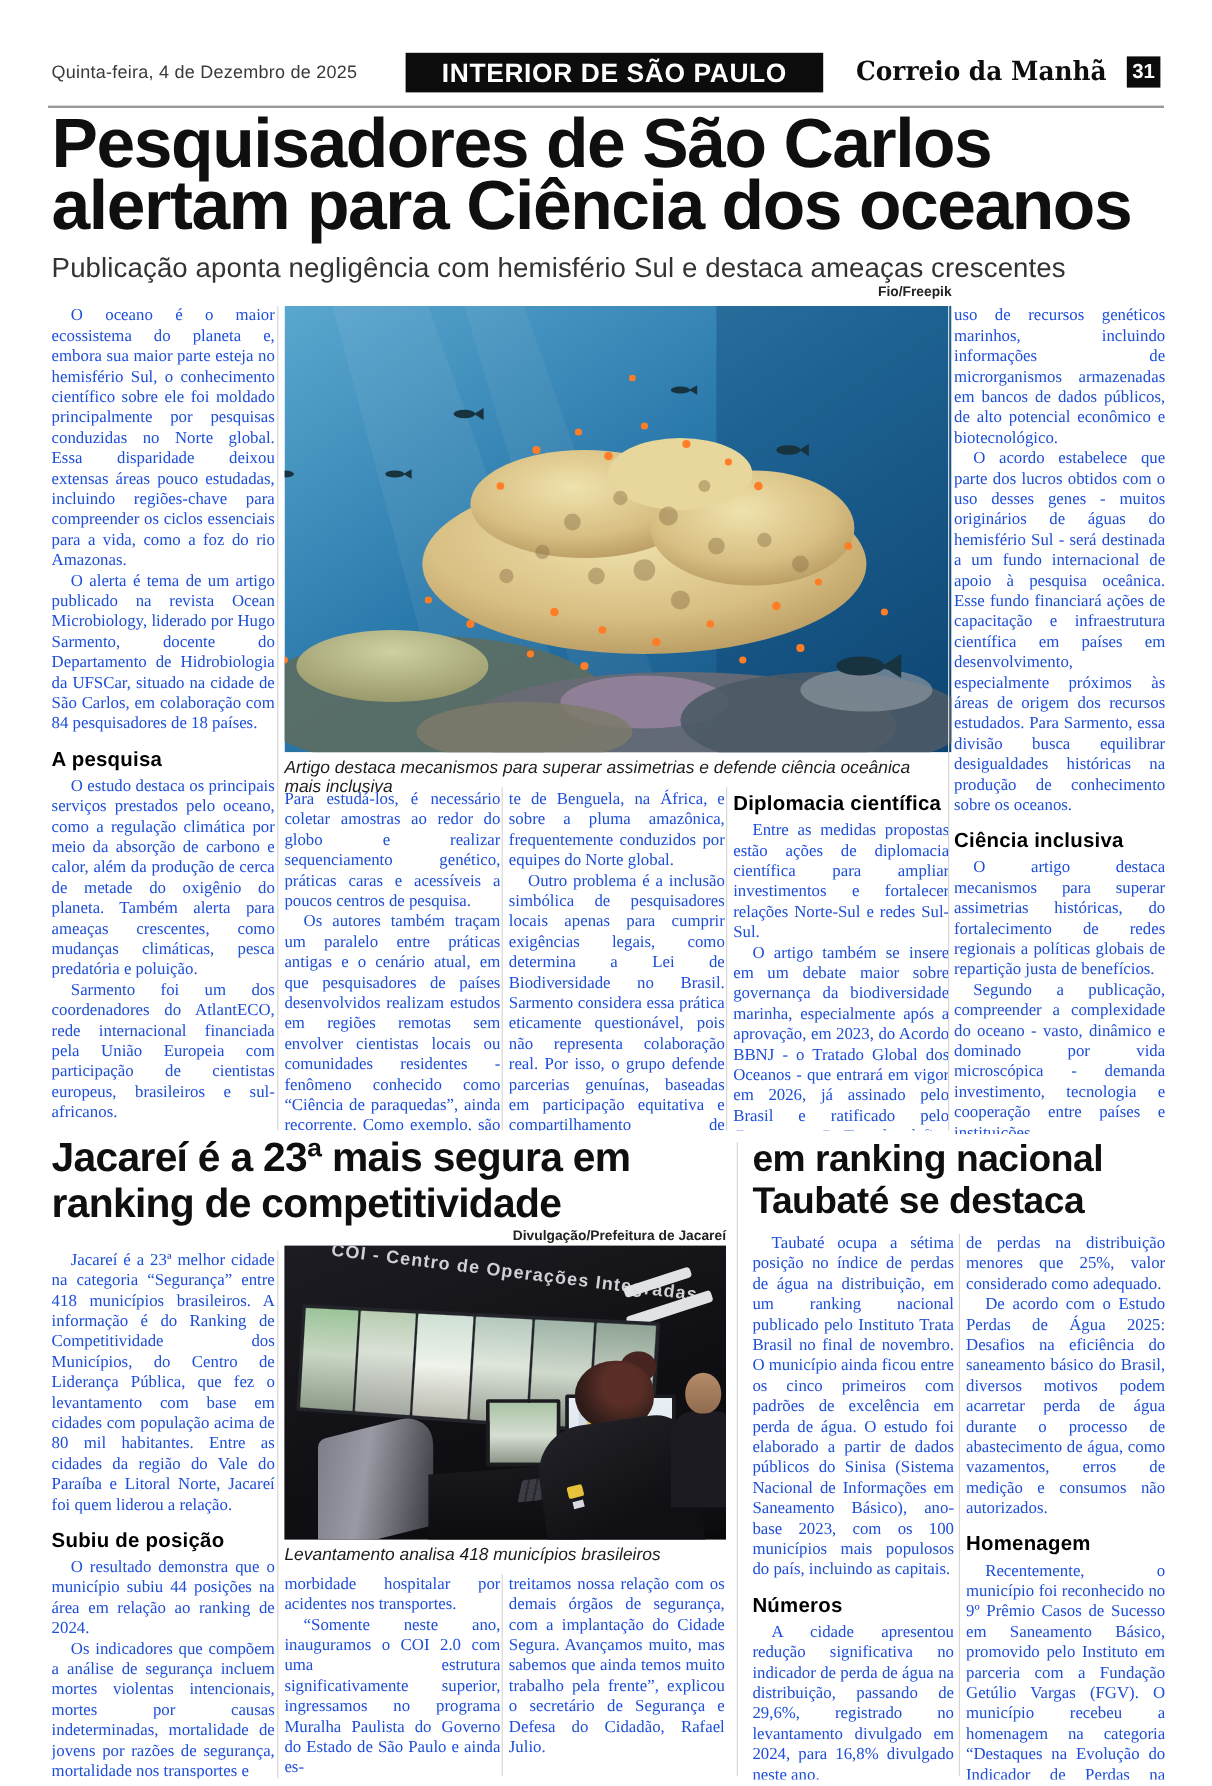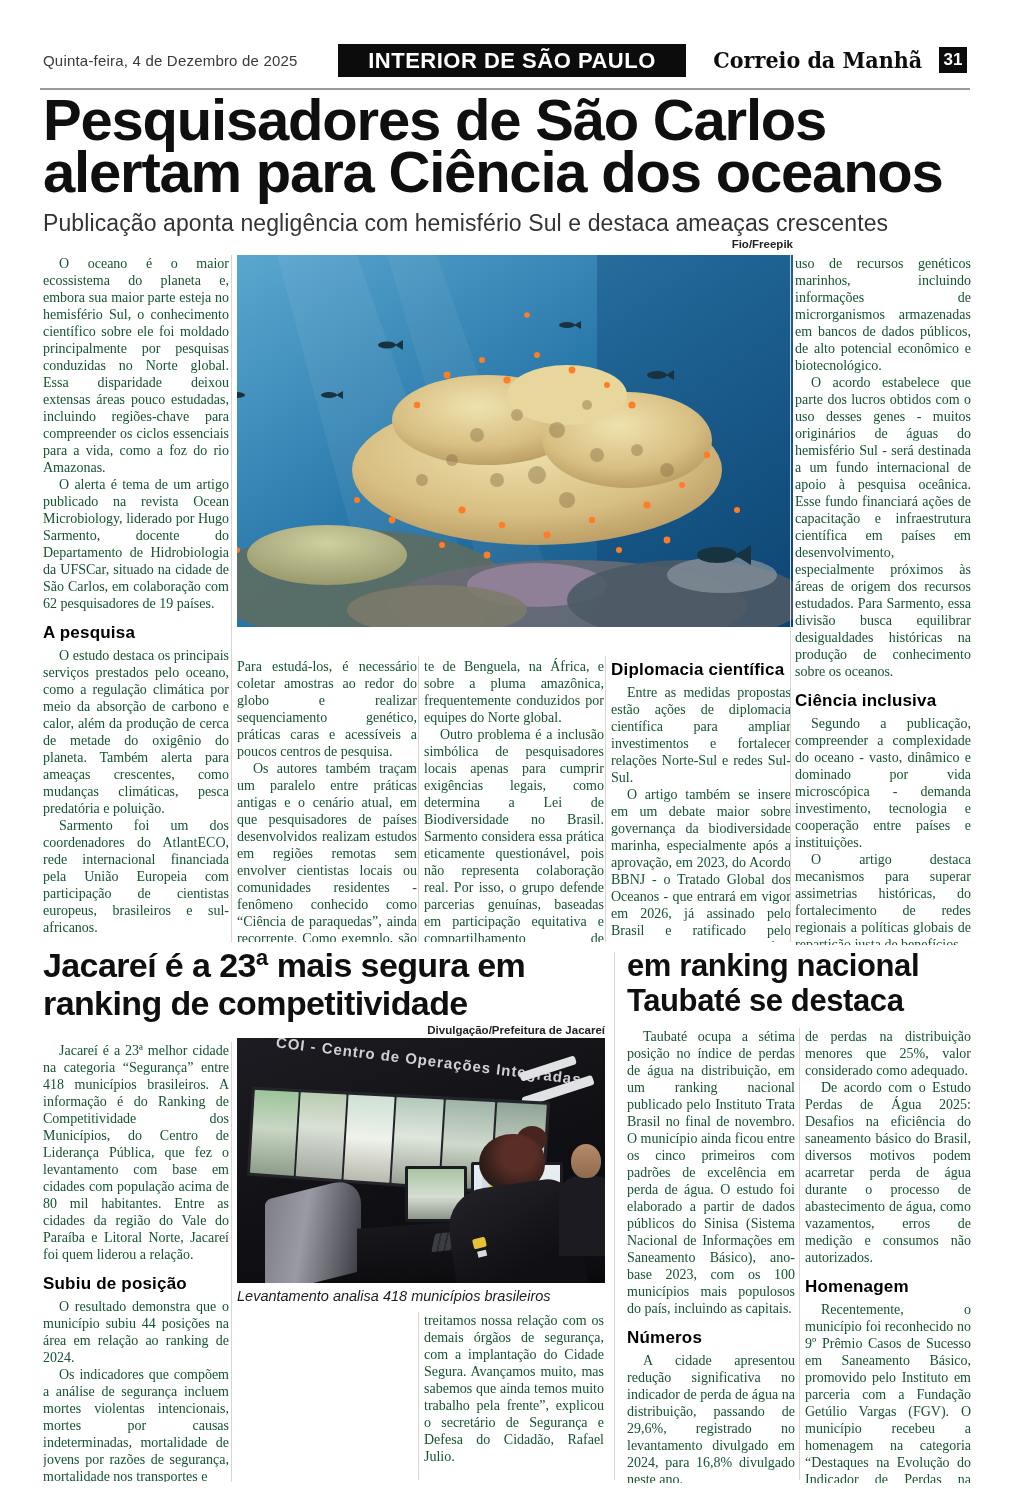--- a/index.html
+++ b/index.html
@@ -69,21 +69,21 @@
   .caption {
     position:absolute; font-family:"Liberation Sans", sans-serif;
     font-style:italic; font-weight:500; font-size:14.5px; color:#1c1c1c;
   }
   .caption1 { left:237px; top:632px; width:556px; }
   .caption2 { left:237px; top:1288px; width:368px; }
   
   .col { position:absolute; overflow:hidden; }
   .bp {
     font-size:14px; line-height:17px; text-align:justify;
-    text-indent:16px; color:#14532d;
+    text-indent:16px; color:#1d4ed8;
   }
   .bp.noind { text-indent:0; }
   .bh {
     font-family:"Liberation Sans", sans-serif; font-weight:700;
     font-size:17px; line-height:20px; color:#000;
     margin:11px 0 4px; letter-spacing:0.2px;
   }
   .col > .bh:first-child { margin-top:2px; }
   .a1c1 { left:43px;  top:255px; width:186px; height:690px; }
   .a1c2 { left:237px; top:658px; width:180px; height:284px; }
@@ -293,24 +293,25 @@
           <circle cx="380, " cy="295" r="3"></circle>
         <circle cx="382" cy="295" r="3"></circle>
           <circle cx="430" cy="285" r="3.4"></circle>
           <circle cx="205" cy="290" r="3"></circle>
         <circle cx="290" cy="60" r="2.8"></circle>
           <circle cx="470" cy="200" r="3.2"></circle>
           <circle cx="500" cy="255" r="3"></circle>
       </g>
     </svg>
   </div>
+  <div class="caption caption1">Artigo destaca mecanismos para superar assimetrias e defende ciência oceânica mais inclusiva</div>
 
   <div class="col a1c1">
     <p class="bp">O oceano é o maior ecossistema do planeta e, embora sua maior parte esteja no hemisfério Sul, o conhecimento científico sobre ele foi moldado principalmente por pesquisas conduzidas no Norte global. Essa disparidade deixou extensas áreas pouco estudadas, incluindo regiões-chave para compreender os ciclos essenciais para a vida, como a foz do rio Amazonas.</p>
-    <p class="bp">O alerta é tema de um artigo publicado na revista Ocean Microbiology, liderado por Hugo Sarmento, docente do Departamento de Hidrobiologia da UFSCar, situado na cidade de São Carlos, em colaboração com 62 pesquisadores de 19 países.</p>
+    <p class="bp">O alerta é tema de um artigo publicado na revista Ocean Microbiology, liderado por Hugo Sarmento, docente do Departamento de Hidrobiologia da UFSCar, situado na cidade de São Carlos, em colaboração com 84 pesquisadores de 18 países.</p>
     <h3 class="bh">A pesquisa</h3>
     <p class="bp">O estudo destaca os principais serviços prestados pelo oceano, como a regulação climática por meio da absorção de carbono e calor, além da produção de cerca de metade do oxigênio do planeta. Também alerta para ameaças crescentes, como mudanças climáticas, pesca predatória e poluição.</p>
     <p class="bp">Sarmento foi um dos coordenadores do AtlantECO, rede internacional financiada pela União Europeia com participação de cientistas europeus, brasileiros e sul-africanos.</p>
 
   </div>
 
   <div class="col a1c2">
     <p class="bp noind">Para estudá-los, é necessário coletar amostras ao redor do globo e realizar sequenciamento genético, práticas caras e acessíveis a poucos centros de pesquisa.</p>
     <p class="bp">Os autores também traçam um paralelo entre práticas antigas e o cenário atual, em que pesquisadores de países desenvolvidos realizam estudos em regiões remotas sem envolver cientistas locais ou comunidades residentes - fenômeno conhecido como “Ciência de paraquedas”, ainda recorrente. Como exemplo, são citados trabalhos sobre a Corren-</p>
   </div>
@@ -323,22 +324,22 @@
   <div class="col a1c4">
     <h3 class="bh">Diplomacia científica</h3>
     <p class="bp">Entre as medidas propostas estão ações de diplomacia científica para ampliar investimentos e fortalecer relações Norte-Sul e redes Sul-Sul.</p>
     <p class="bp">O artigo também se insere em um debate maior sobre governança da biodiversidade marinha, especialmente após a aprovação, em 2023, do Acordo BBNJ - o Tratado Global dos Oceanos - que entrará em vigor em 2026, já assinado pelo Brasil e ratificado pelo Congresso. O Tratado define regras para o</p>
   </div>
 
   <div class="col a1c5">
     <p class="bp noind">uso de recursos genéticos marinhos, incluindo informações de microrganismos armazenadas em bancos de dados públicos, de alto potencial econômico e biotecnológico.</p>
     <p class="bp">O acordo estabelece que parte dos lucros obtidos com o uso desses genes - muitos originários de águas do hemisfério Sul - será destinada a um fundo internacional de apoio à pesquisa oceânica. Esse fundo financiará ações de capacitação e infraestrutura científica em países em desenvolvimento, especialmente próximos às áreas de origem dos recursos estudados. Para Sarmento, essa divisão busca equilibrar desigualdades históricas na produção de conhecimento sobre os oceanos.</p>
     <h3 class="bh">Ciência inclusiva</h3>
+    <p class="bp">O artigo destaca mecanismos para superar assimetrias históricas, do fortalecimento de redes regionais a políticas globais de repartição justa de benefícios.</p>
     <p class="bp">Segundo a publicação, compreender a complexidade do oceano - vasto, dinâmico e dominado por vida microscópica - demanda investimento, tecnologia e cooperação entre países e instituições.</p>
-    <p class="bp">O artigo destaca mecanismos para superar assimetrias históricas, do fortalecimento de redes regionais a políticas globais de repartição justa de benefícios.</p>
 
   </div>
 
   <h2 class="headline2">
     <span>Jacareí é a 23ª mais segura em</span>
     <span>ranking de competitividade</span>
   </h2>
   <div class="credit credit2">Divulgação/Prefeitura de Jacareí</div>
 
   <div class="photo2">
@@ -367,20 +368,24 @@
   </div>
   <div class="caption caption2">Levantamento analisa 418 municípios brasileiros</div>
 
   <div class="col a2c1">
     <p class="bp">Jacareí é a 23ª melhor cidade na categoria “Segurança” entre 418 municípios brasileiros. A informação é do Ranking de Competitividade dos Municípios, do Centro de Liderança Pública, que fez o levantamento com base em cidades com população acima de 80 mil habitantes. Entre as cidades da região do Vale do Paraíba e Litoral Norte, Jacareí foi quem liderou a relação.</p>
     <h3 class="bh">Subiu de posição</h3>
     <p class="bp">O resultado demonstra que o município subiu 44 posições na área em relação ao ranking de 2024.</p>
     <p class="bp">Os indicadores que compõem a análise de segurança incluem mortes violentas intencionais, mortes por causas indeterminadas, mortalidade de jovens por razões de segurança, mortalidade nos transportes e</p>
   </div>
 
+  <div class="col a2c2">
+    <p class="bp noind">morbidade hospitalar por acidentes nos transportes.</p>
+    <p class="bp">“Somente neste ano, inauguramos o COI 2.0 com uma estrutura significativamente superior, ingressamos no programa Muralha Paulista do Governo do Estado de São Paulo e ainda es-</p>
+  </div>
 
   <div class="col a2c3">
     <p class="bp noind">treitamos nossa relação com os demais órgãos de segurança, com a implantação do Cidade Segura. Avançamos muito, mas sabemos que ainda temos muito trabalho pela frente”, explicou o secretário de Segurança e Defesa do Cidadão, Rafael Julio.</p>
   </div>
 
   <h2 class="headline3">
     <span>em ranking nacional</span>
     <span>Taubaté se destaca</span>
   </h2>
 

